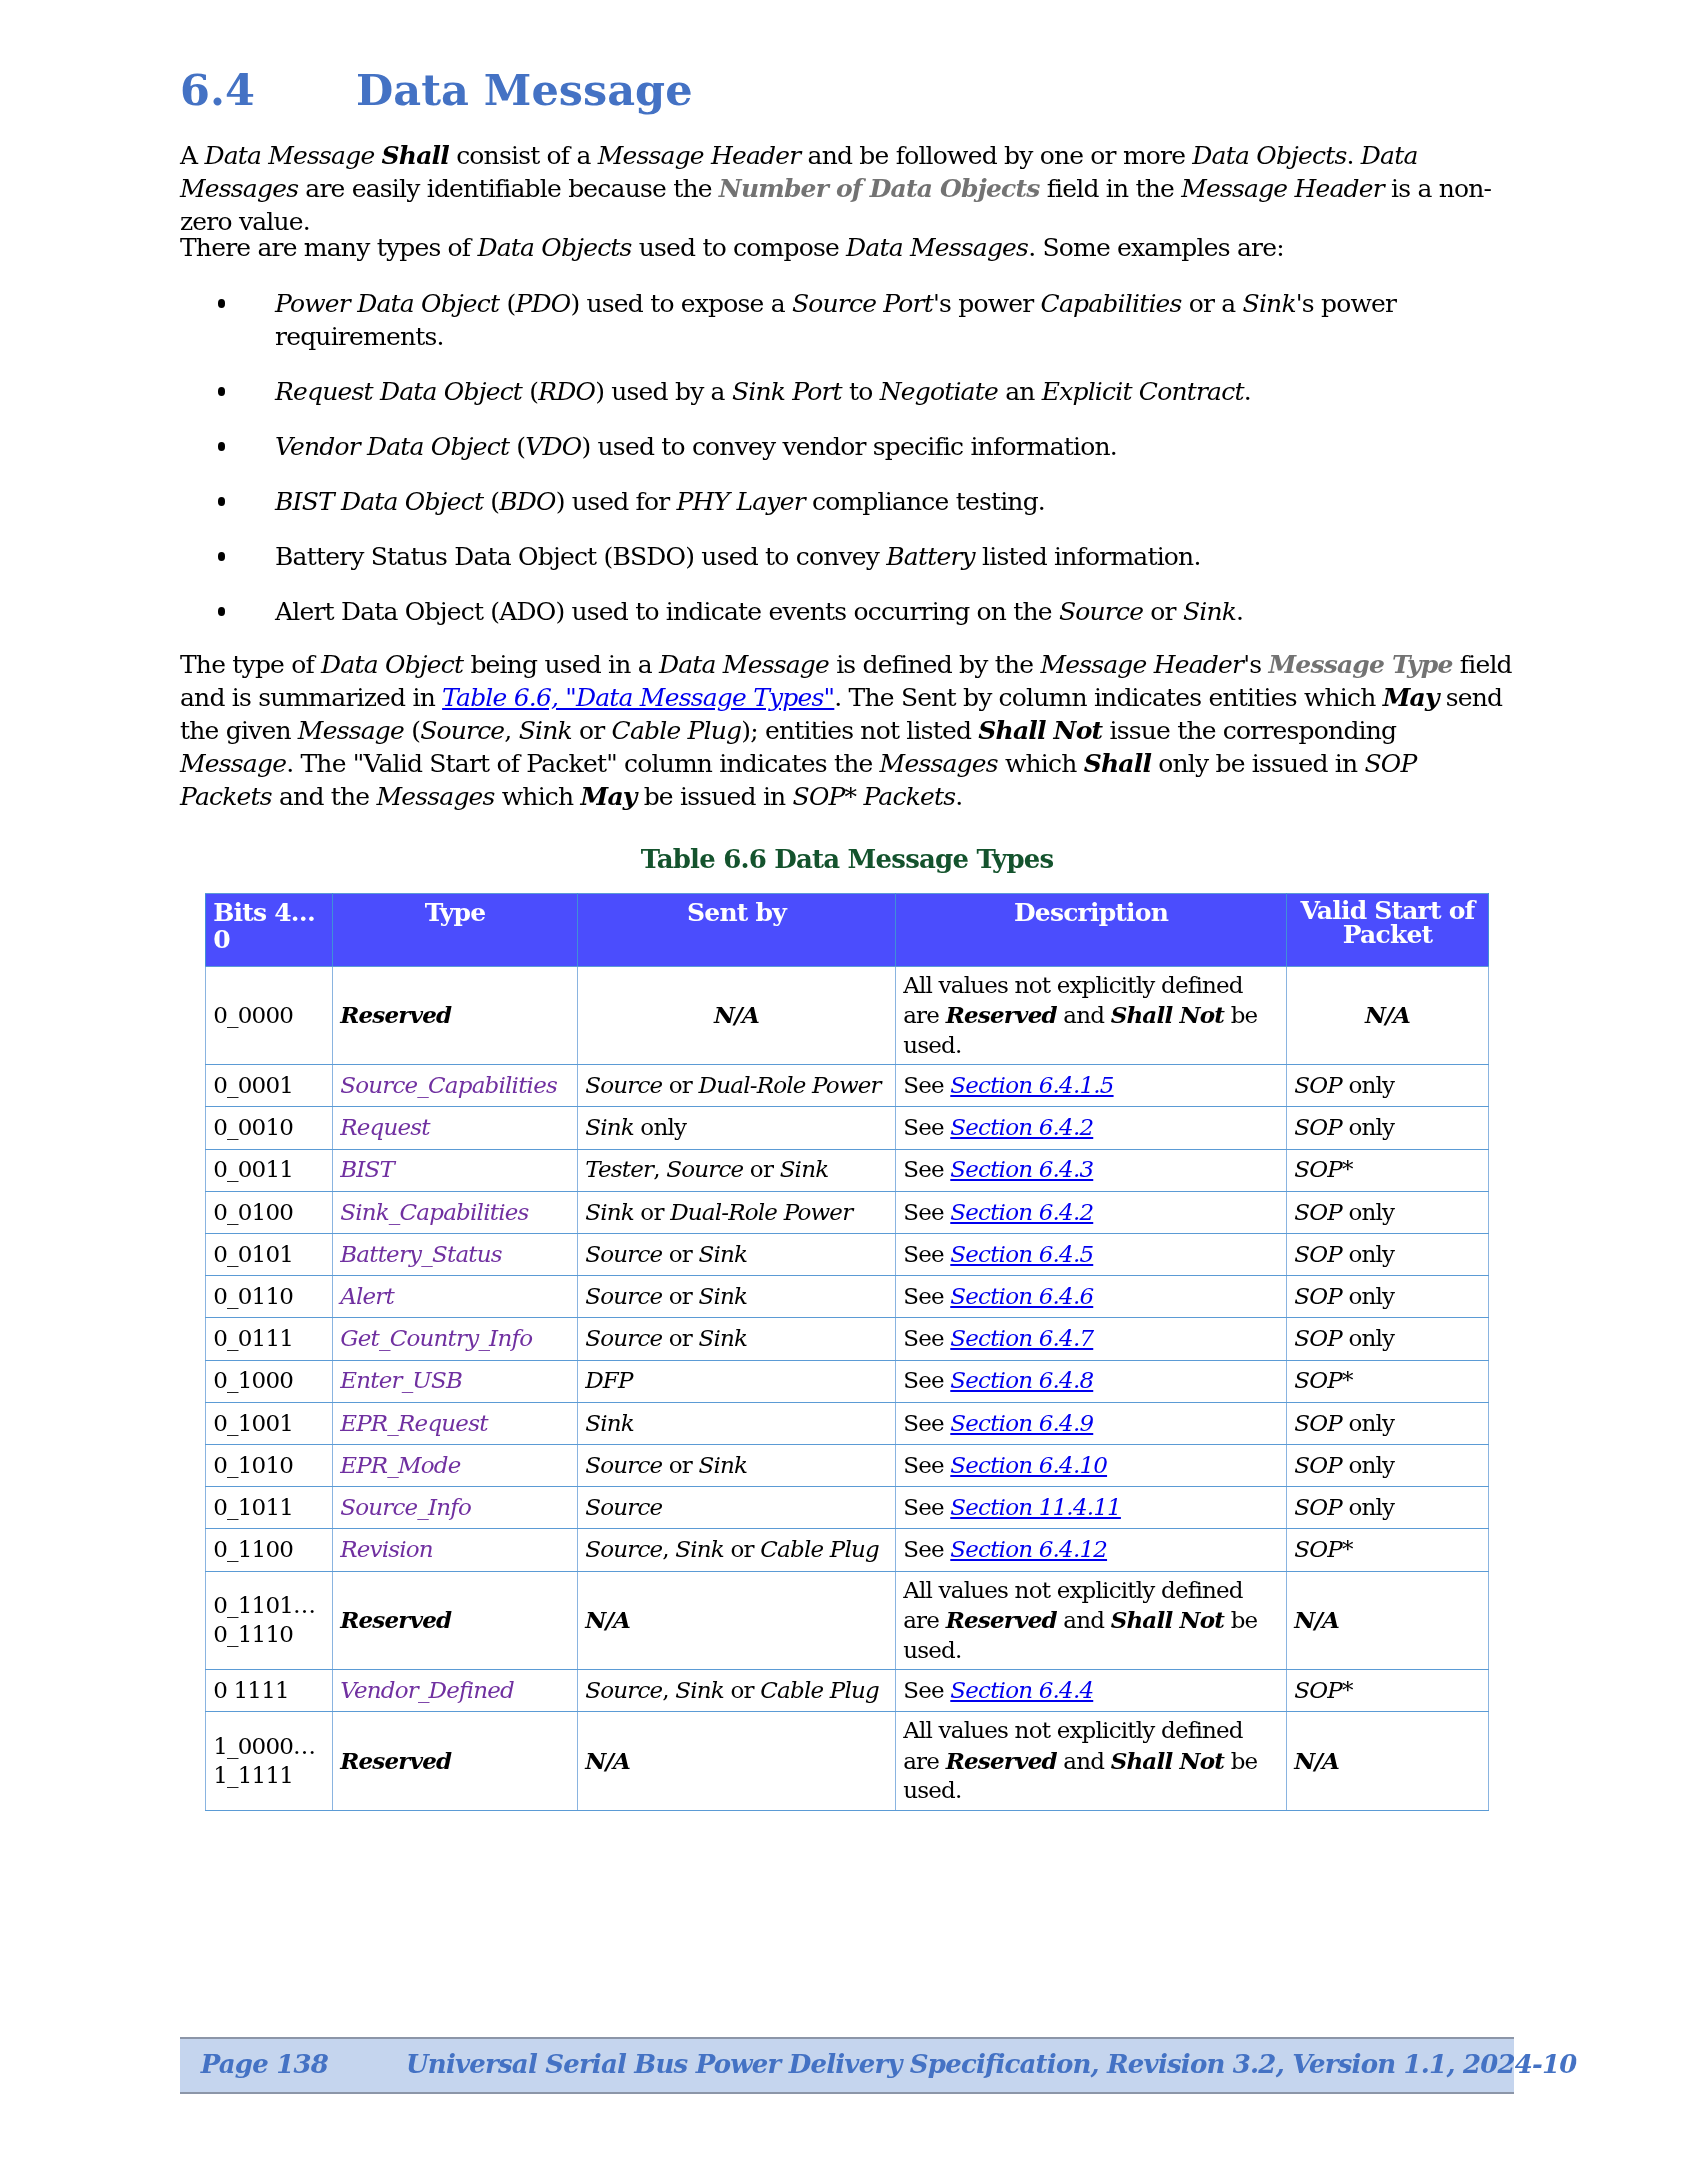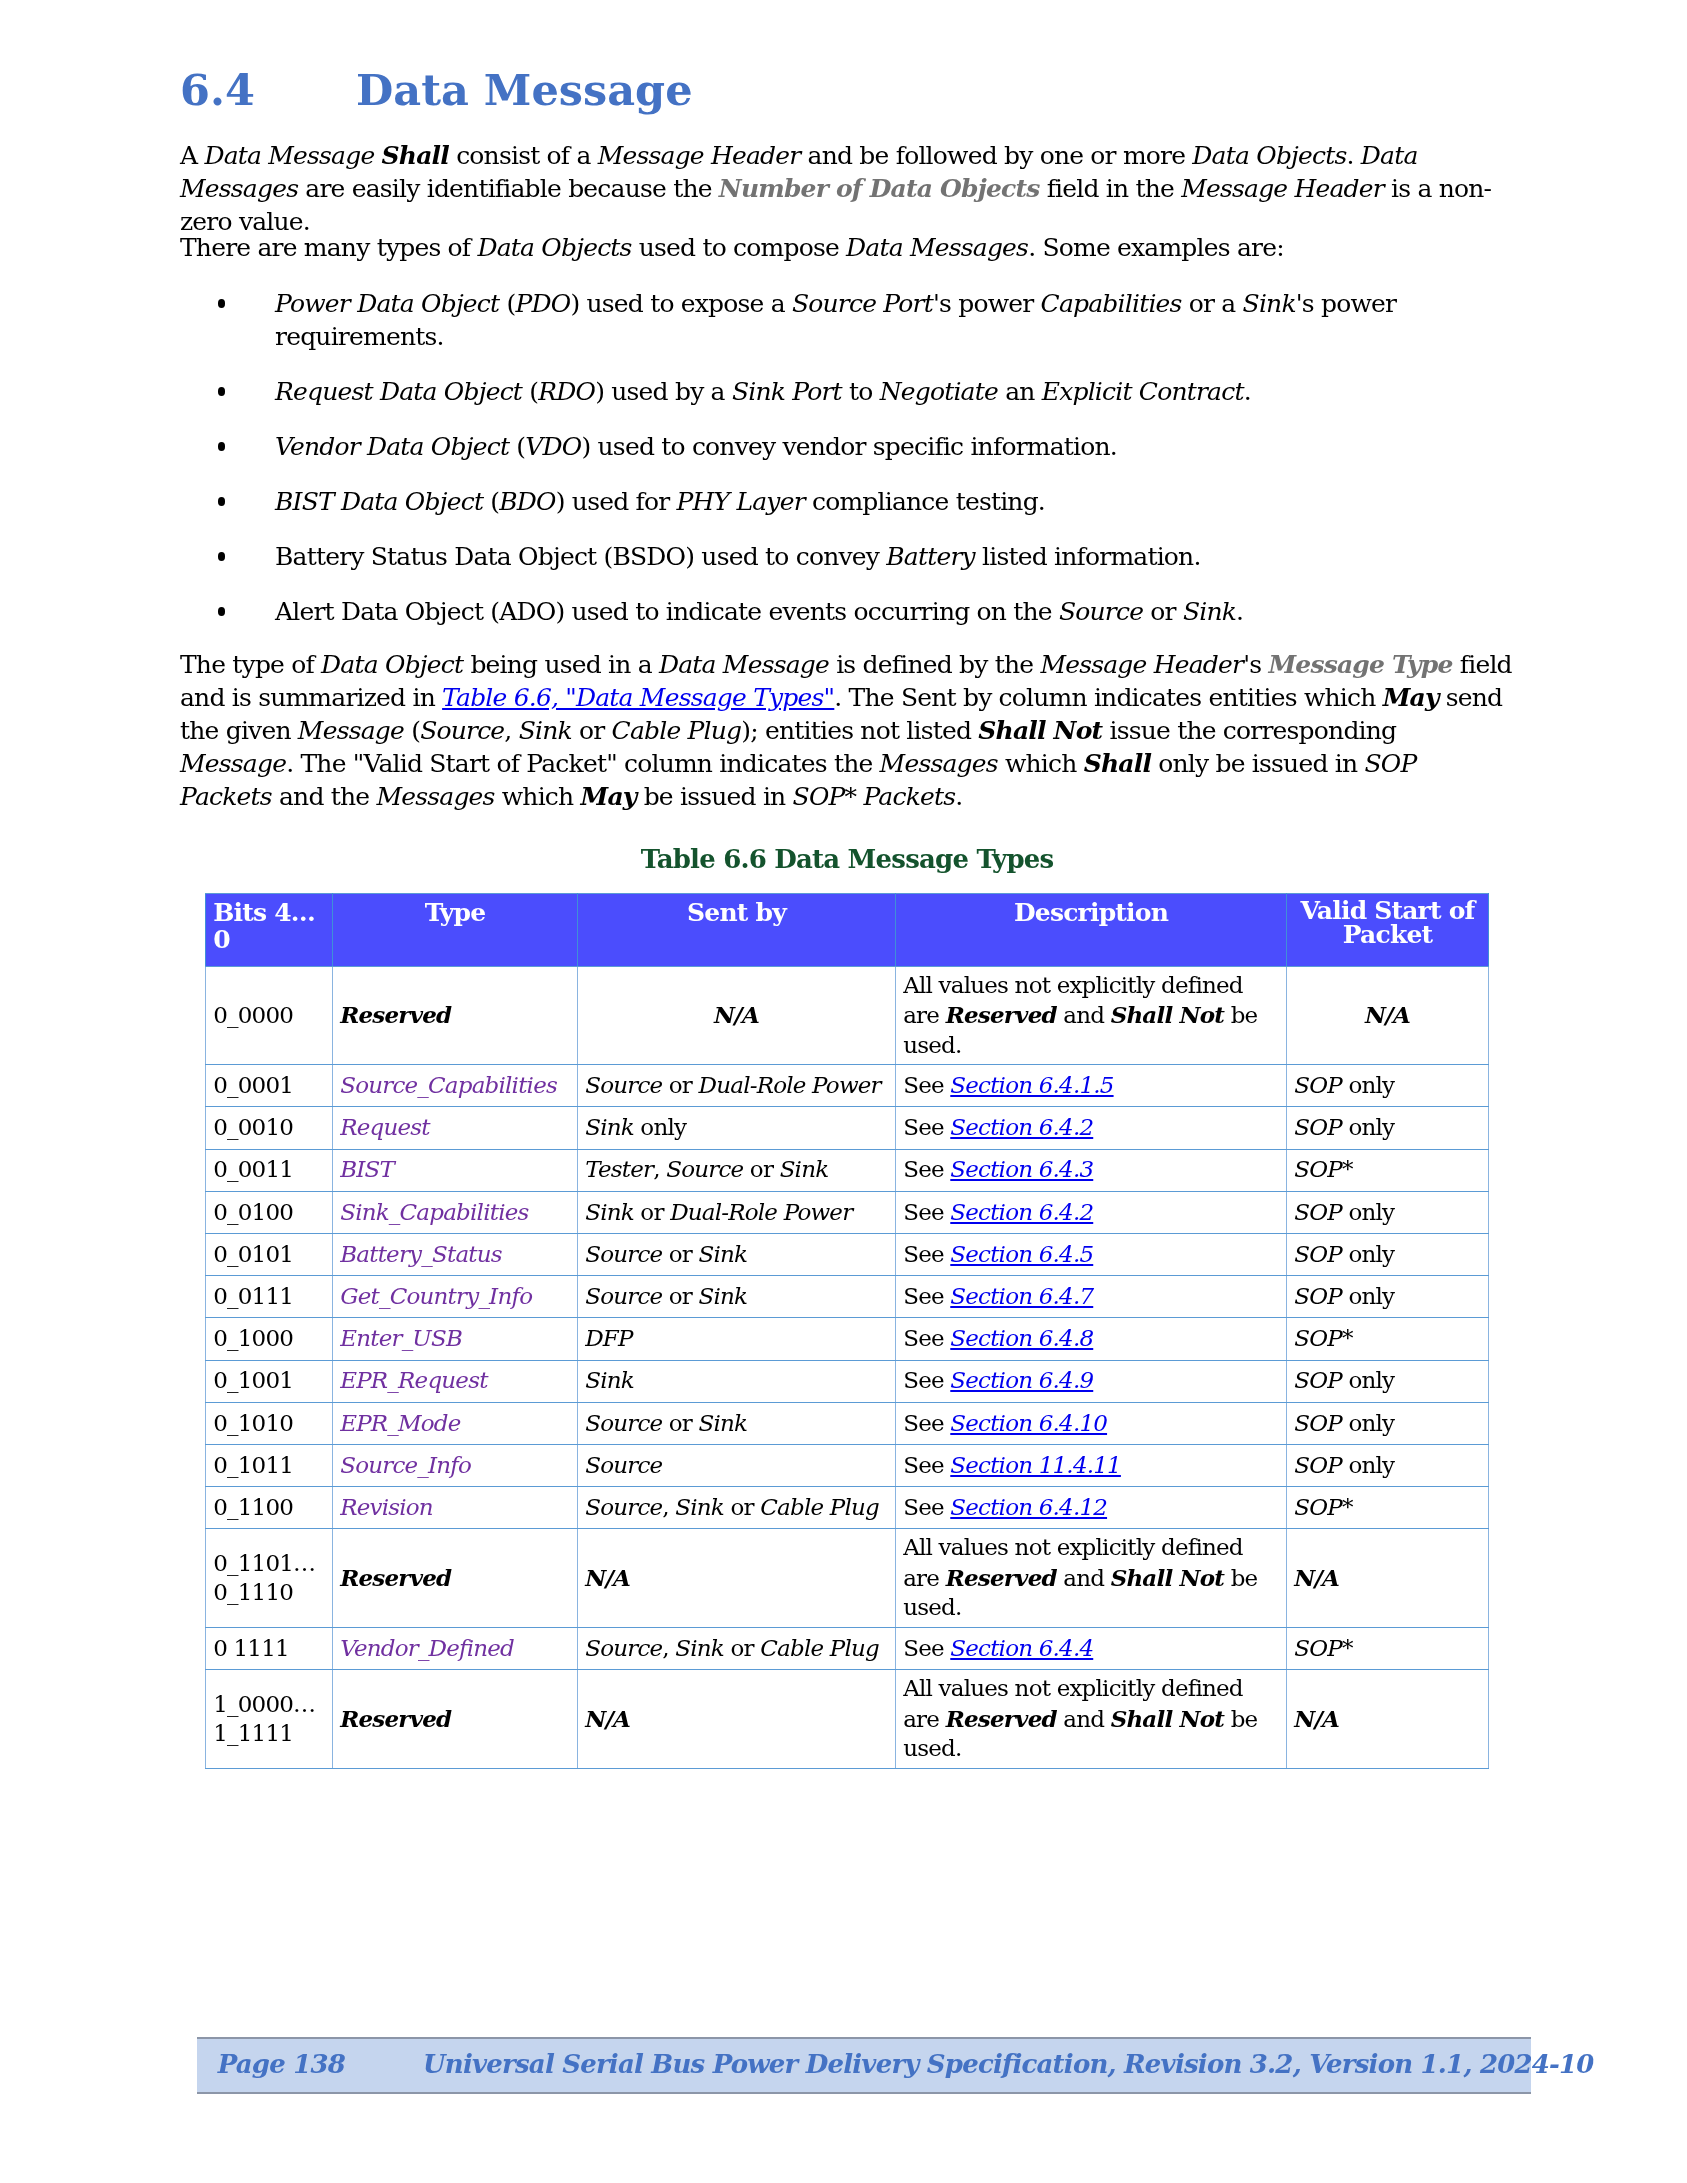--- a/index.html
+++ b/index.html
@@ -56,21 +56,21 @@
   table.dm td {
     border-left: 1px solid #8ab4e0; border-right: 1px solid #8ab4e0;
     border-top: 1.6px solid #5b9bd5; border-bottom: 1.6px solid #5b9bd5;
     padding: 4.1px 7.2px; vertical-align: middle; line-height: 29.5px; height: 33px;
   }
   table.dm td.tall { height: 63px; }
   table.dm td.ctr { text-align: center; }
   .typename { color: #7030a0; font-weight: normal; font-style: italic; text-align: center; }
   .resv { font-weight: bold; font-style: italic; }
   .footer {
-    position: absolute; top: 2037px; left: 17px; width: 1334px; height: 57px;
+    position: absolute; top: 2037px; left: 0; width: 1334px; height: 57px;
     background: #c5d5ee; border-top: 2.1px solid #8c96a8; border-bottom: 2.1px solid #8c96a8;
     box-sizing: border-box;
     font-weight: bold; font-style: italic; color: #4472c4; font-size: 26px;
     letter-spacing: -0.8px;
   }
   .footer .pg { position: absolute; left: 20.7px; top: 10.3px; }
   .footer .title { position: absolute; left: 226px; top: 10.3px; white-space: nowrap; }
 </style>
 </head>
 <body>
@@ -150,20 +150,27 @@
           <td><i>SOP</i><span> only</span></td>
         </tr>
         <tr>
           <td>0_0101</td>
           <td><span class="typename">Battery_Status</span></td>
           <td><i>Source</i><span> or </span><i>Sink</i></td>
           <td><span>See </span><a class="xref">Section 6.4.5</a></td>
           <td><i>SOP</i><span> only</span></td>
         </tr>
         <tr>
+          <td>0_0110</td>
+          <td><span class="typename">Alert</span></td>
+          <td><i>Source</i><span> or </span><i>Sink</i></td>
+          <td><span>See </span><a class="xref">Section 6.4.6</a></td>
+          <td><i>SOP</i><span> only</span></td>
+        </tr>
+        <tr>
           <td>0_0111</td>
           <td><span class="typename">Get_Country_Info</span></td>
           <td><i>Source</i><span> or </span><i>Sink</i></td>
           <td><span>See </span><a class="xref">Section 6.4.7</a></td>
           <td><i>SOP</i><span> only</span></td>
         </tr>
         <tr>
           <td>0_1000</td>
           <td><span class="typename">Enter_USB</span></td>
           <td><i>DFP</i></td>

